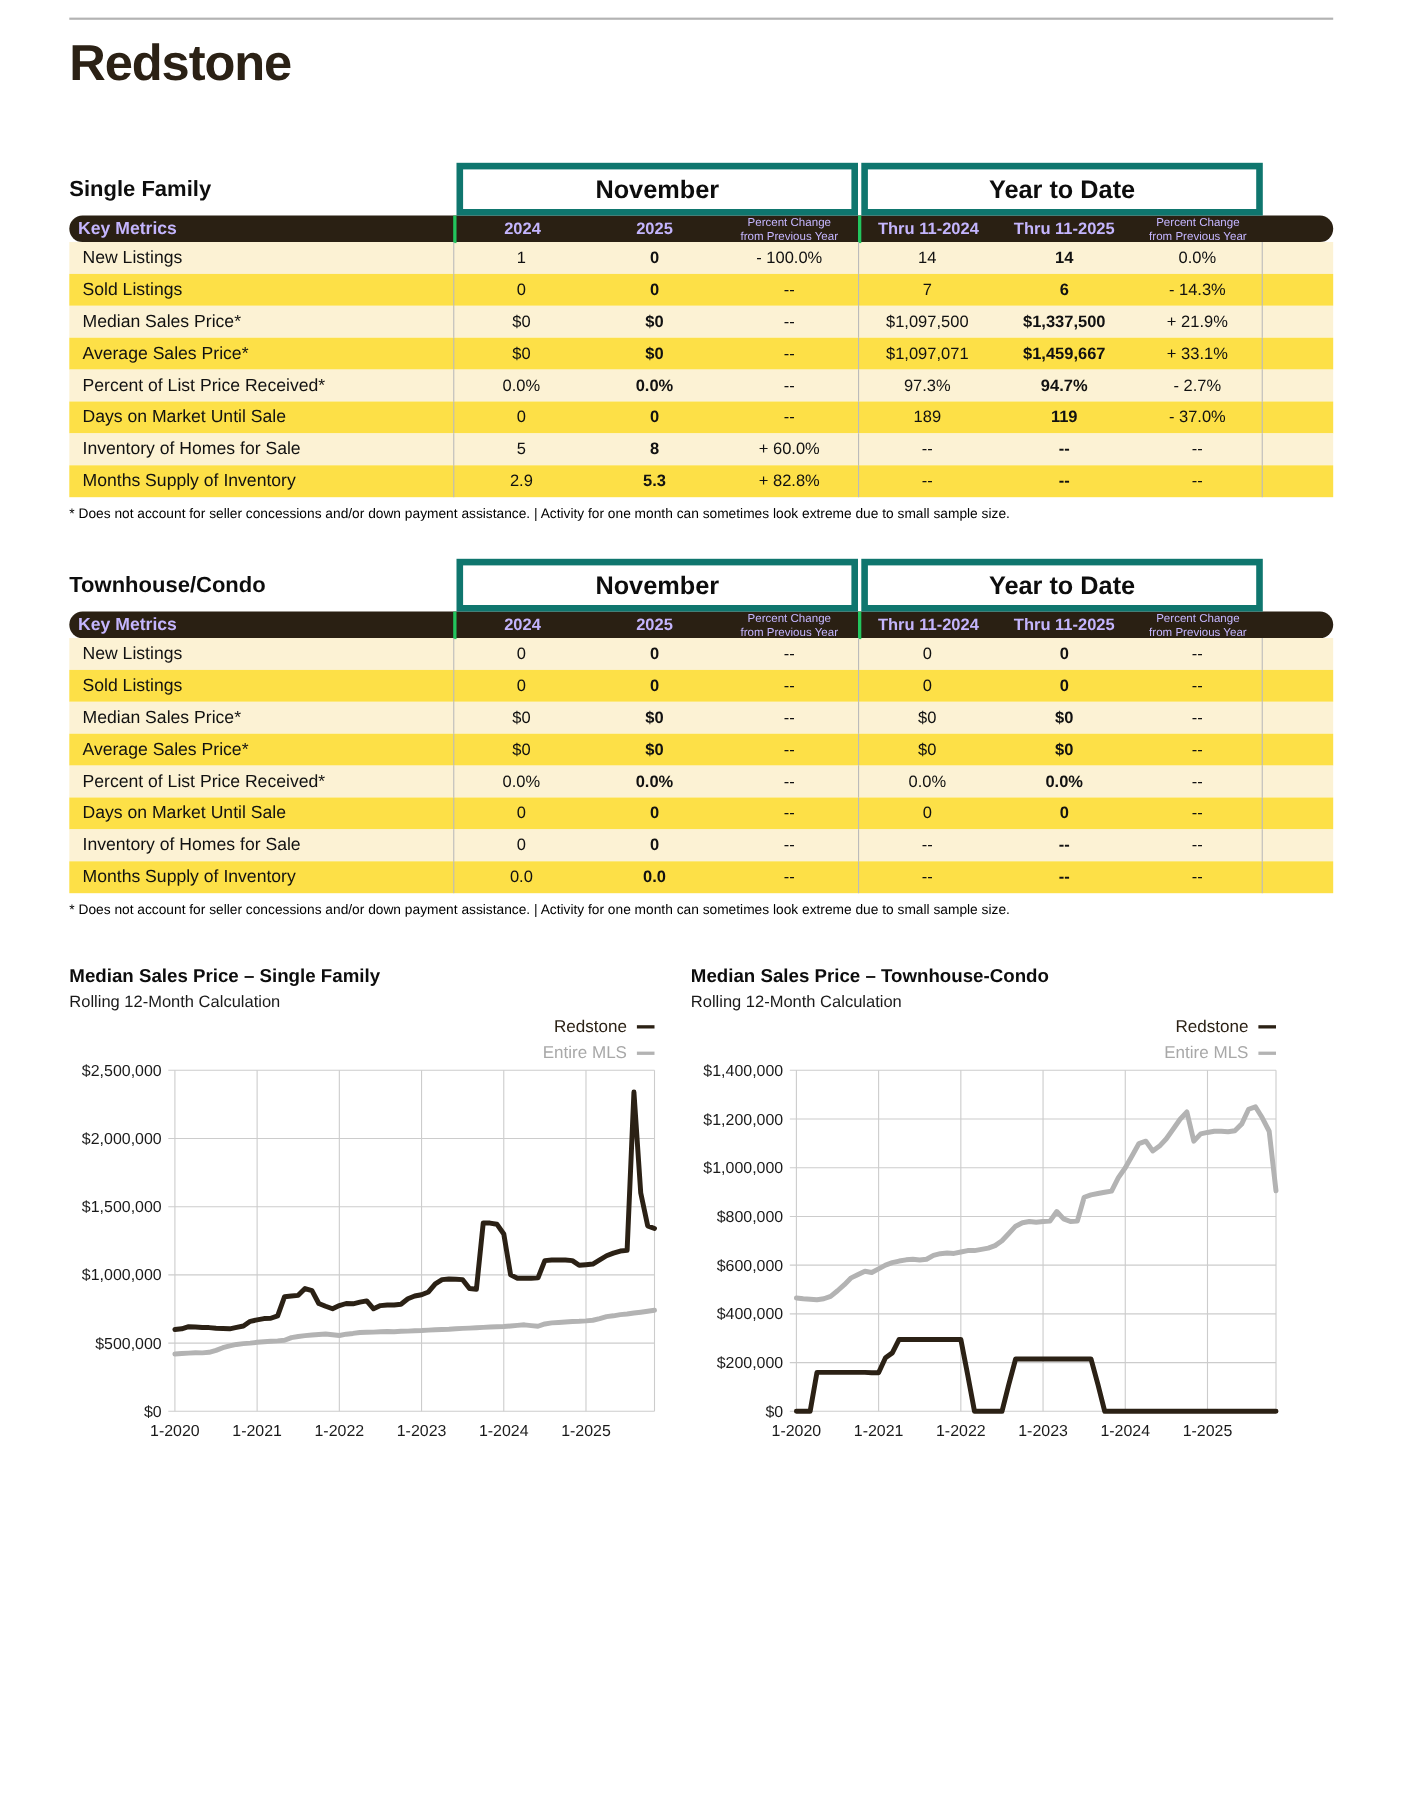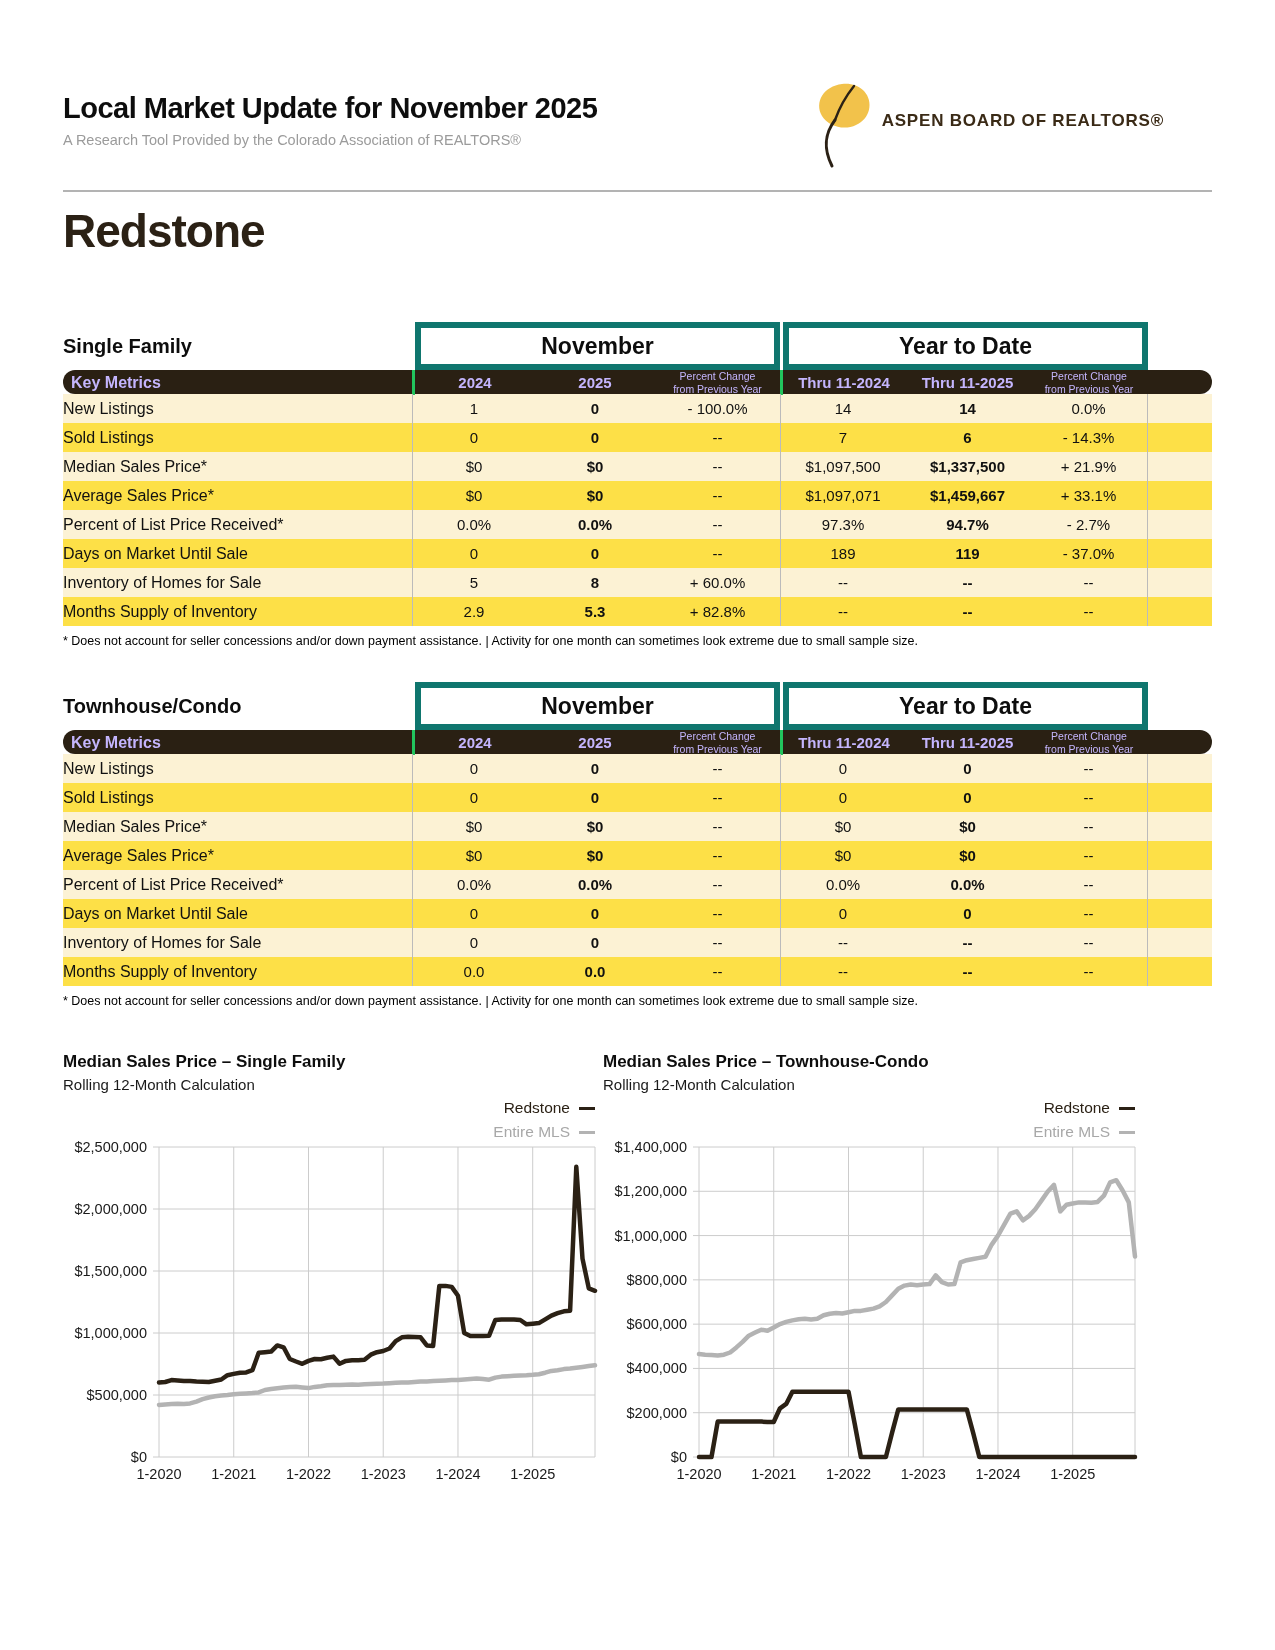--- a/index.html
+++ b/index.html
@@ -26,58 +26,44 @@
   .t-head{display:grid; grid-template-columns:349px 123px 120px 125px 125px 125px 118px;
           background:#2a2013; color:#c4b5fd; height:24px; align-items:center;border-radius:19px;}
   .t-head .hc{display:flex; align-items:center; justify-content:center; font-size:15px; font-weight:bold; height:100%; box-sizing:border-box;}
   .t-head .hc0{justify-content:flex-start; padding-left:8px; font-size:16px;}
   .t-head .hc1,.t-head .hc4{border-left:3px solid #22c55e;}
   .t-head .pct{font-size:10.5px; font-weight:normal; line-height:12.5px; text-align:center; flex-direction:column;}
   .t-row{display:grid; grid-template-columns:349px 123px 120px 125px 125px 125px 118px; height:29px; align-items:center;}
   .t-row.odd{background:#fcf2d4;}
   .t-row.even{background:#fde047;}
   .t-row .dc{font-size:15px; text-align:center; height:100%; display:flex; align-items:center; justify-content:center; box-sizing:border-box;}
-  .t-row .dc0{justify-content:flex-start; text-align:left; padding-left:0; font-size:16px;}
+  .t-row .dc0{justify-content:flex-start; text-align:left; padding-left:12px; font-size:16px;}
   .t-row .dc1,.t-row .dc4{border-left:1px solid #bbb;}
   .t-row .dc6{border-right:1px solid #bbb;}
   .t-row .dc2,.t-row .dc5{font-weight:bold;}
   .t-row:last-of-type .dc{border-bottom:1px solid #bbb;}
   .t-footnote{font-size:12.5px; color:#000000; margin-top:8px;}
 
   
-  .charts{display:flex; gap:0; margin-top:44px;align-items:flex-end;}
+  .charts{display:flex; gap:25px; margin-top:44px;align-items:flex-end;}
   .chart{position:relative; width:540px;}
   .chart-title{font-size:17px; font-weight:bold; color:#0d0d0d;}
   .chart-sub{font-size:15px; color:#1a1a1a; margin-top:4px;}
   .chart-legend{position:absolute; top:44px; right:8px; text-align:right;}
   .lg-row{line-height:24px; font-size:15.5px;}
   .lg-dash{display:inline-block; width:16px; height:3px; vertical-align:middle; margin-left:9px;}
   .chart svg{margin-top:46px; display:block;}
   .tick{font-size:14.5px; fill:#1a1a1a; font-family:"Liberation Sans", sans-serif;}
 
   .footer{position:absolute; top:1583px; right:128px; font-size:13px; color:#a9a9a9;}
 </style>
 </head>
 <body>
 
 <div class="page">
-  <div class="top-header">
-    <div class="header-left">
-      <div class="report-title">Local Market Update for November 2025</div>
-      <div class="report-subtitle">A Research Tool Provided by the Colorado Association of REALTORS®</div>
-    </div>
-    <div class="logo">
-      <svg width="78" height="96" viewBox="0 0 78 96">
-        <path d="M40 6 C22 8 12 24 20 38 C26 48 42 53 54 47 C68 41 72 24 62 13 C56 7 48 5 40 6 Z" fill="#f2c24b"></path>
-        <path d="M52 8 C44 18 38 28 33 42" stroke="#2b2115" stroke-width="2.4" fill="none" stroke-linecap="round"></path>
-        <path d="M33 42 C24 54 20 68 30 88" stroke="#2b2115" stroke-width="3" fill="none" stroke-linecap="round"></path>
-      </svg>
-      <div class="logo-text">ASPEN BOARD OF REALTORS®</div>
-    </div>
-  </div>
   <div class="rule"></div>
   <h1 class="area-title">Redstone</h1>
 
   <div id="tables">
       <div class="table-section">
         <div class="t-tophead">
       <div class="th-name">Single Family</div>
       <div class="th-group">November</div>
       <div class="th-group">Year to Date</div>
     </div>

